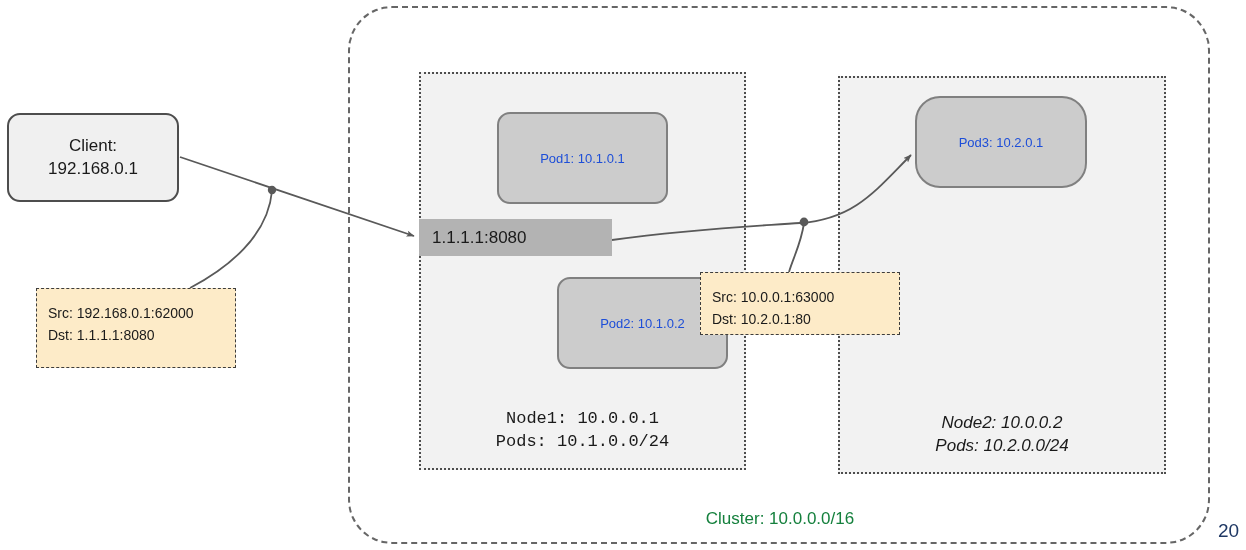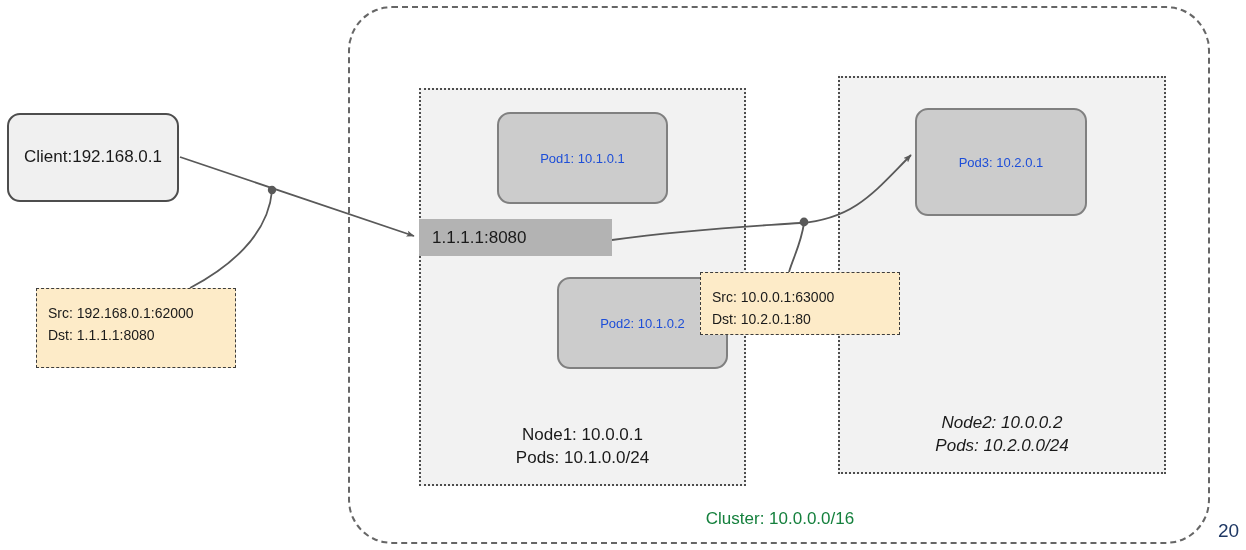--- a/index.html
+++ b/index.html
@@ -47,21 +47,21 @@
     white-space: nowrap;
   }
 
   
   .node-box {
     position: absolute;
     background: #f2f2f2;
     border: 2px dotted #4d4d4d;
     box-sizing: border-box;
   }
-  #node-1 { left: 419px; top: 88px; width: 327px; height: 398px; }
+  #node-1 { left: 419px; top: 72px; width: 327px; height: 398px; font-family: Liberation Mono, monospace; }
   #node-2 { left: 838px; top: 76px; width: 328px; height: 398px; font-style: italic; }
 
   .node-caption {
     position: absolute;
     left: 0;
     right: 0;
     bottom: 14px;
     text-align: center;
     font-size: 17px;
     color: #1a1a1a;
@@ -78,21 +78,21 @@
     box-sizing: border-box;
     display: flex;
     align-items: center;
     justify-content: center;
     font-size: 13px;
     color: #1d4ed8;
     white-space: nowrap;
   }
   #pod-1 { left: 497px; top: 112px; width: 171px; height: 92px; }
   #pod-2 { left: 517px; top: 277px; width: 171px; height: 92px; margin-left: 40px; }
-  #pod-3 { left: 915px; top: 108px; width: 172px; height: 108px; }
+  #pod-3 { left: 915px; top: 96px; width: 172px; height: 92px; border-radius: 25px; }
 
   
   .service-box {
     position: absolute;
     left: 419px;
     top: 219px;
     width: 193px;
     height: 37px;
     background: #b3b3b3;
     display: flex;
@@ -110,21 +110,21 @@
     position: absolute;
     left: 7px;
     top: 113px;
     width: 172px;
     height: 89px;
     background: #f0f0f0;
     border: 2px solid #4d4d4d;
     border-radius: 13px;
     box-sizing: border-box;
     display: flex;
-    flex-direction: row;
+    flex-direction: column;
     align-items: center;
     justify-content: center;
     font-size: 17px;
     color: #1a1a1a;
     line-height: 1.35;
   }
   .client-box div { white-space: nowrap; }
 
   
   .annotation {

